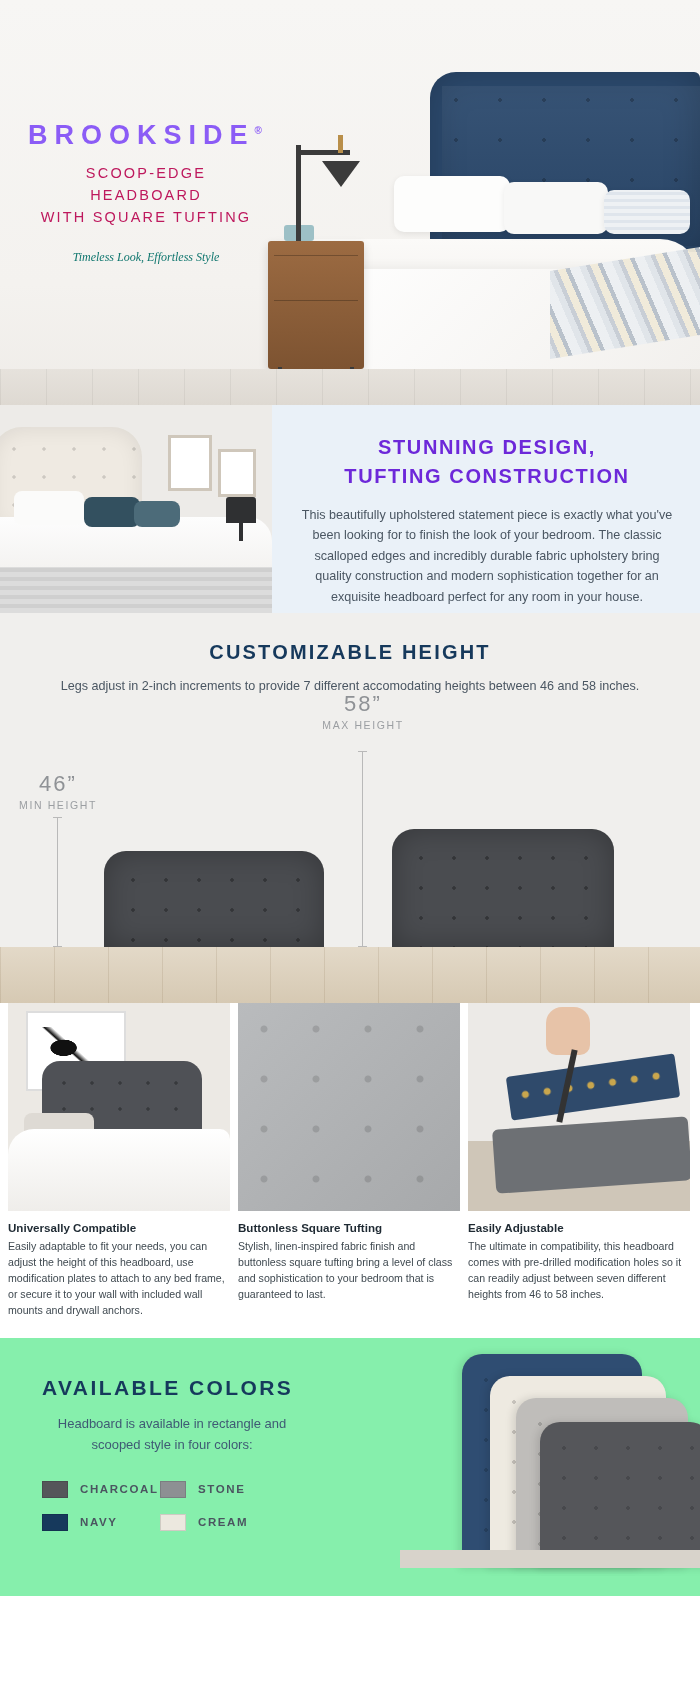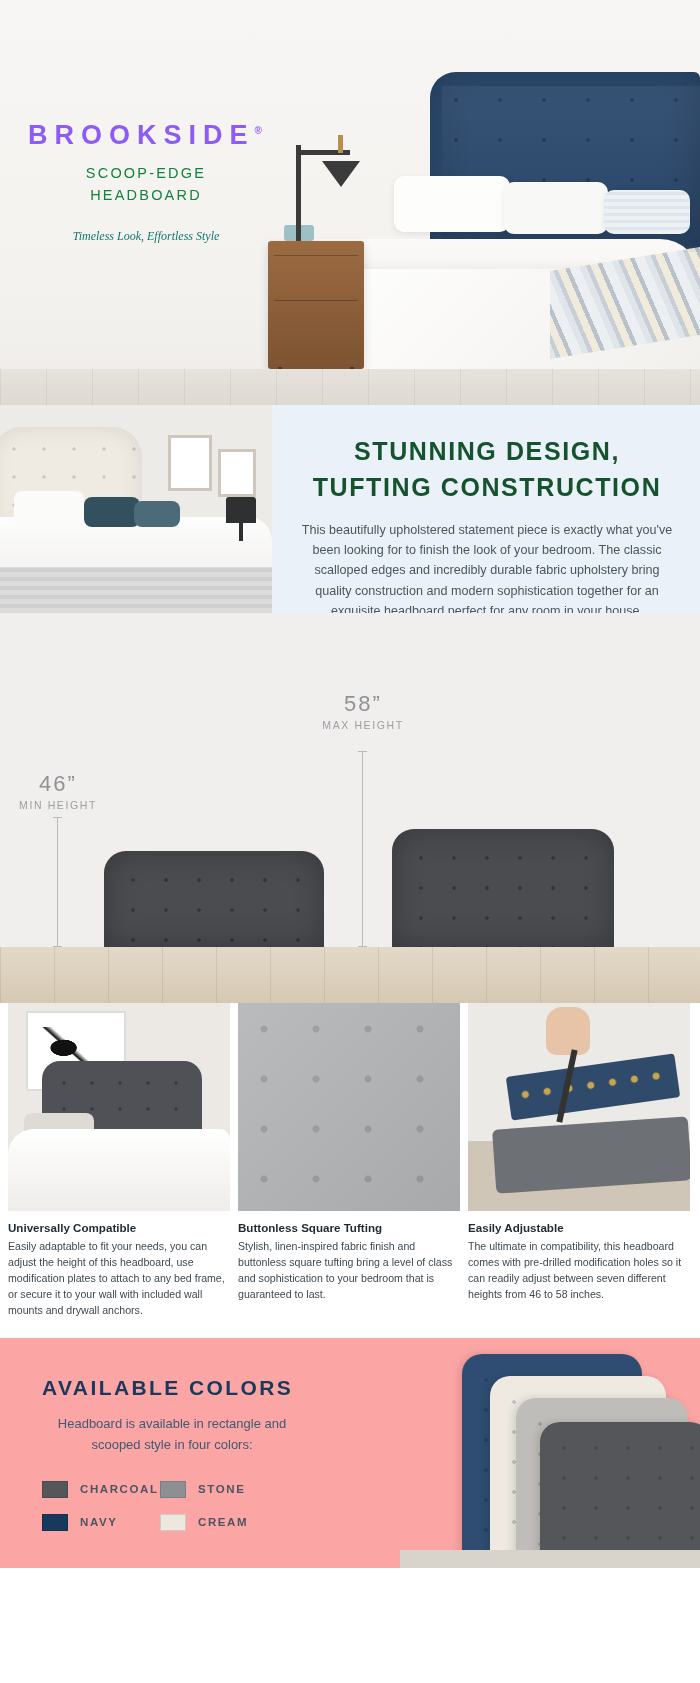--- a/index.html
+++ b/index.html
@@ -90,21 +90,21 @@
     border-left:19px solid transparent; border-right:19px solid transparent; border-top:26px solid #3b3b3b;}
   .lamp-brass{position:absolute; left:338px; bottom:252px; width:5px; height:18px; background:#b98f4a;}
   .ns-items{position:absolute; left:284px; bottom:164px; width:30px; height:16px; background:#9dc0c6; border-radius:3px;}
 
   .hero-text { position: absolute; left: 28px; top: 120px; }
   .brand {
     font-size: 27px; letter-spacing: 7px; color: #8b5cf6; font-weight: 700;
   }
   .brand sup { font-size: 10px; letter-spacing: 0; vertical-align: super; }
   .hero-sub {
-    margin-top: 12px; color: #15803d; font-size: 14.5px; letter-spacing: 2.2px;
+    margin-top: 12px; color: #be185d; font-size: 14.5px; letter-spacing: 2.2px;
     line-height: 1.5; text-align: center; width: 236px;
   }
   .hero-tag {
     margin-top: 22px; font-family: "Liberation Serif", serif; font-style: italic;
     font-size: 12px; color: #0f766e; text-align: center; width: 236px;
   }
 
   
   .sec2 { display: flex; height: 208px; background: #eaf1f8; }
   .sec2-img {
@@ -129,21 +129,21 @@
     background: repeating-linear-gradient(0deg,#dcdcdc 0 5px,#cfcfcf 5px 9px); }
   .s2-pil { position:absolute; border-radius:8px; }
   .s2-pil.a{ left: 14px; top: 86px; width:70px; height:34px; background:#fbfbfa;}
   .s2-pil.b{ left: 84px; top: 92px; width:56px; height:30px; background:#33505f;}
   .s2-pil.c{ left: 134px; top: 96px; width:46px; height:26px; background:#4c6b79;}
   .s2-lamp{ position:absolute; left:226px; top:92px; width:30px; height:26px; background:#2f3032; border-radius:3px 3px 0 0;}
   .s2-lamp:after{content:"";position:absolute;left:13px;top:26px;width:4px;height:18px;background:#2f3032;}
 
   .sec2-text { flex: 1; padding: 28px 24px 0 26px; text-align: center; }
   .sec2-title {
-    color: #14532d; font-size: 25px; font-weight: 700; letter-spacing: 1.6px;
+    color: #6d28d9; font-size: 20px; font-weight: 700; letter-spacing: 1.6px;
     line-height: 1.45;
   }
   .sec2-body {
     margin-top: 14px; color: #4a5662; font-size: 12.6px; line-height: 1.62;
   }
 
   
   .sec3 { position: relative; height: 390px; background: #f0efed; overflow:hidden; }
   .sec3-head { padding-top: 28px; text-align: center; }
   .sec3-title { color:#16395c; font-size:20px; font-weight:700; letter-spacing:2.2px; }
@@ -210,21 +210,21 @@
   .fi3 .rail:after{content:""; position:absolute; left:12px; top:16px; width:146px; height:8px;
     background-image: radial-gradient(circle at 5px 4px,#c9a64d 3px, transparent 4px); background-size:22px 8px;}
   .fi3 .fab { position:absolute; left:26px; bottom:24px; width:196px; height:64px; background:#6d7074; border-radius:6px; transform: rotate(-4deg);}
   .fi3 .hand { position:absolute; left:78px; top:4px; width:44px; height:48px; background:#e7c3a8; border-radius:16px 16px 10px 10px;}
   .fi3 .driver { position:absolute; left:96px; top:46px; width:6px; height:74px; background:#333; transform: rotate(12deg);}
 
   .f-title { font-size: 11.6px; font-weight:700; color:#1f2a33; margin-top:10px; }
   .f-body { font-size: 10.6px; color:#3f4950; line-height:1.5; margin-top:5px; }
 
   
-  .sec5 { position:relative; height: 230px; background:#fca5a5; overflow:hidden; }
+  .sec5 { position:relative; height: 258px; background:#86efac; overflow:hidden; }
   .sec5-left { position:absolute; left:0; top:0; width:340px; padding: 38px 0 0 42px; }
   .sec5-title { color:#16395c; font-size:21px; font-weight:700; letter-spacing:2.4px; }
   .sec5-sub { margin-top:14px; color:#3f5a74; font-size:13px; line-height:1.55; text-align:center; width:260px;}
   .swatches { margin-top: 26px; display:grid; grid-template-columns: 118px 118px; row-gap: 16px; }
   .sw { display:flex; align-items:center; gap:12px;font-weight:bold; }
   .sw-box { width: 26px; height: 17px; border: 1px solid rgba(0,0,0,0.12); }
   .sw-label { font-size: 11.5px; letter-spacing: 1.6px; color:#4b5560; }
   .sec5-right { position:absolute; right:0; top:0; width: 300px; height:230px; }
   .stack { position:absolute; border-radius: 20px 20px 0 0; box-shadow: -3px 0 8px rgba(0,0,0,0.12); }
   .st-navy { right: 58px; top: 16px; width: 180px; height: 214px; background:#2f4d72; }
@@ -261,20 +261,21 @@
     <div class="lamp-arm"></div>
     <div class="lamp-brass"></div>
     <div class="lamp-shade"></div>
 
     <div class="hero-floor"></div>
 
     <div class="hero-text">
       <div class="brand"><span>BROOKSIDE</span><sup>®</sup></div>
       <div class="hero-sub">
         <div>SCOOP-EDGE HEADBOARD</div>
+        <div>WITH SQUARE TUFTING</div>
       </div>
       <div class="hero-tag">Timeless Look, Effortless Style</div>
     </div>
   </section>
 
   <section class="sec2">
     <div class="sec2-img">
       <div class="s2-wall"></div>
       <div class="s2-frame f1"></div>
       <div class="s2-frame f2"></div>
@@ -289,20 +290,24 @@
     <div class="sec2-text">
       <div class="sec2-title">
         <div>STUNNING DESIGN,</div>
         <div>TUFTING CONSTRUCTION</div>
       </div>
       <p class="sec2-body">This beautifully upholstered statement piece is exactly what you've been looking for to finish the look of your bedroom. The classic scalloped edges and incredibly durable fabric upholstery bring quality construction and modern sophistication together for an exquisite headboard perfect for any room in your house.</p>
     </div>
   </section>
 
   <section class="sec3">
+    <div class="sec3-head">
+      <div class="sec3-title">CUSTOMIZABLE HEIGHT</div>
+      <p class="sec3-sub">Legs adjust in 2-inch increments to provide 7 different accomodating heights between 46 and 58 inches.</p>
+    </div>
 
     <div class="measure m46"></div>
     <div class="mlabel l46">
       <div class="big">46”</div>
       <div class="small">MIN HEIGHT</div>
     </div>
 
     <div class="measure m58"></div>
     <div class="mlabel l58">
       <div class="big">58”</div>

